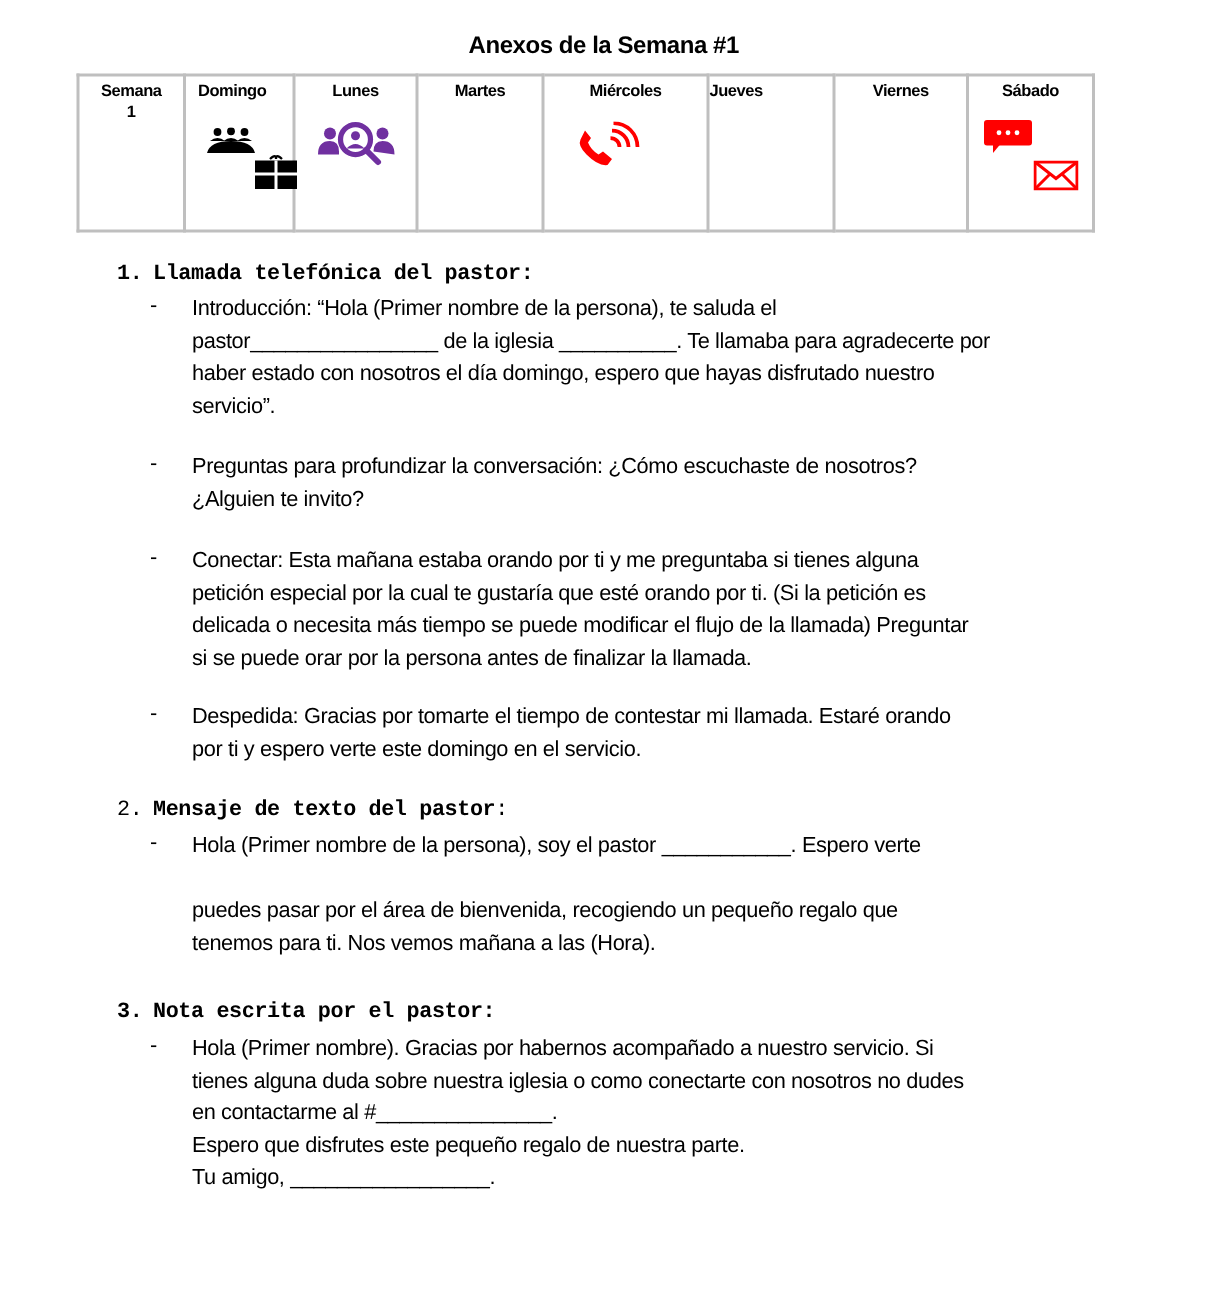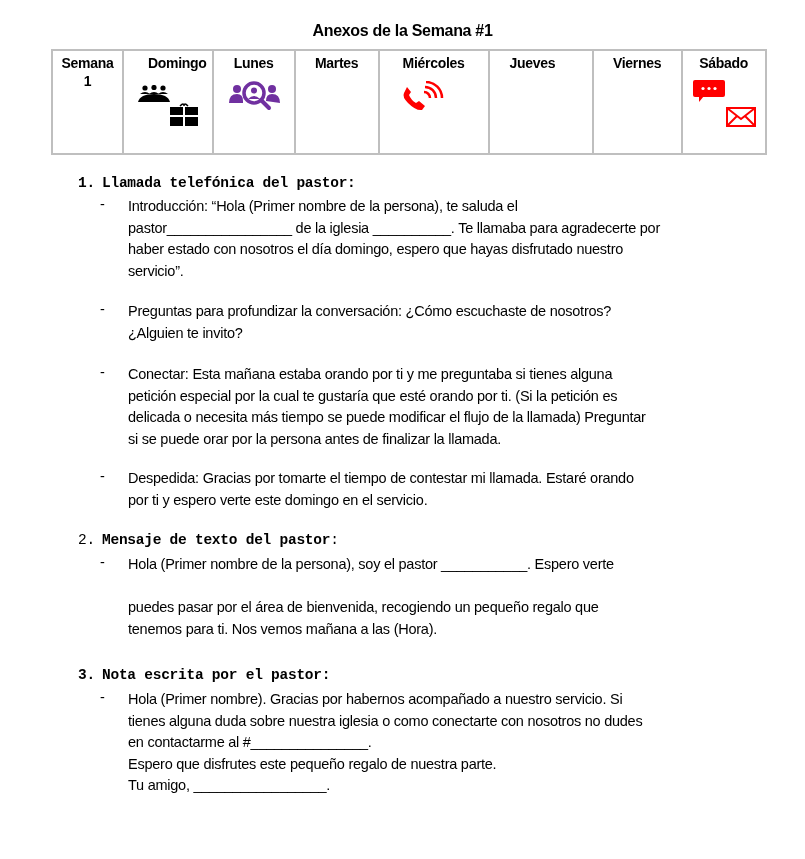--- a/index.html
+++ b/index.html
@@ -1,19 +1,19 @@
 <!DOCTYPE html>
 <html><head>
 <meta charset="utf-8">
 <style>
   * { box-sizing: border-box; margin: 0; padding: 0; }
   body { width: 805px; height: 859px; background: #ffffff; font-family: "Liberation Sans", sans-serif; color: #000; position: relative; overflow: hidden; }
   .title { position: absolute; left: 0; width: 805px; top: 22px; text-align: center; font-size: 16px; font-weight: bold; letter-spacing: -0.3px; }
   table.week { position: absolute; left: 51px; top: 49px; border-collapse: collapse; table-layout: fixed; }
-  table.week td { border: 2px solid #bfbfbf; height: 104px; vertical-align: top; font-size: 14px; font-weight: bold; padding: 4px 5px; position: relative; letter-spacing: -0.3px; }
+  table.week td { border: 2px solid #bfbfbf; height: 104px; vertical-align: top; font-size: 11px; font-weight: bold; padding: 4px 5px; position: relative; letter-spacing: -0.3px; }
   .c { text-align: center; }
   .l { text-align: left; }
   .ico { position: absolute; }
   .content { position: absolute; left: 0; top: 0; width: 805px; font-size: 14.5px; letter-spacing: -0.25px; }
   .sec { position: absolute; left: 78px; font-family: Liberation Mono, monospace; }
   .num { display: inline-block; width: 24px; font-weight: bold; }
   .num.plain { font-weight: normal; }
   .head { font-weight: bold; }
   .item { position: absolute; left: 100px; width: 620px; }
   .dash { position: absolute; left: 0; top: 0; }
@@ -25,21 +25,21 @@
 
 <div class="title">Anexos de la Semana #1</div>
 
 <table class="week">
   <tbody>
       <tr>
     <td class="c" style="width:71px">
       <div>Semana</div>
       <div style="margin-top:2px">1</div>
     </td>
-    <td class="l" style="width:73px;padding-left:24px">
+    <td class="l" style="width:73px;padding-left:8px">
       <div>Domingo</div>
       <svg class="ico" style="left:13px;top:34px" width="34" height="18" viewBox="0 0 34 18">
         <circle cx="8" cy="3" r="2.6" fill="#000"></circle>
             <circle cx="17" cy="2.5" r="2.6" fill="#000"></circle>
             <circle cx="26" cy="3" r="2.6" fill="#000"></circle>
         <path d="M3 9 Q8 5 13 9 Z M12 9 Q17 5 22 9 Z M21 9 Q26 5 31 9 Z" fill="#000"></path>
         <path d="M1 17 Q3 9 17 9 Q31 9 33 17 Z" fill="#000"></path>
       </svg>
       <svg class="ico" style="left:45px;top:51px" width="30" height="24" viewBox="0 0 30 24">
         <path d="M11 4 Q15 0 15 4 Q15 0 19 4" stroke="#000" stroke-width="1.5" fill="none"></path>
@@ -65,21 +65,21 @@
     </td>
     <td class="c" style="width:110px">
       <div>Miércoles</div>
       <svg class="ico" style="left:20px;top:30px" width="48" height="32" viewBox="0 0 48 32">
         <path d="M4 12 Q2 16 8 22 Q16 30 22 29 L25 25 L19 20 L16 22 Q11 19 9 14 L11 11 L7 6 Z" fill="#ff0000"></path>
         <path d="M24 11 A6 6 0 0 1 30 17" stroke="#ff0000" stroke-width="2.5" fill="none"></path>
         <path d="M25 6 A11 11 0 0 1 36 17" stroke="#ff0000" stroke-width="2.5" fill="none"></path>
         <path d="M26 1 A16 16 0 0 1 42 17" stroke="#ff0000" stroke-width="2.5" fill="none"></path>
       </svg>
     </td>
-    <td class="l" style="width:104px;padding-left:20px">
+    <td class="l" style="width:84px;padding-left:0">
       <div>Jueves</div>
     </td>
     <td class="c" style="width:89px">
       <div>Viernes</div>
     </td>
     <td class="c" style="width:84px">
       <div>Sábado</div>
       <svg class="ico" style="left:10px;top:29px" width="32" height="22" viewBox="0 0 32 22">
         <rect x="0" y="0" width="32" height="17" rx="2" fill="#ff0000"></rect>
         <path d="M6 16 L6 22 L11 16 Z" fill="#ff0000"></path>

